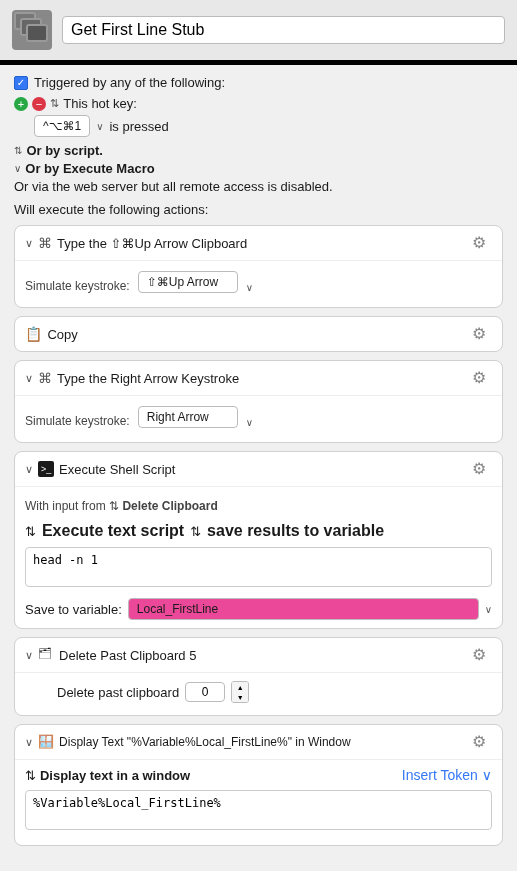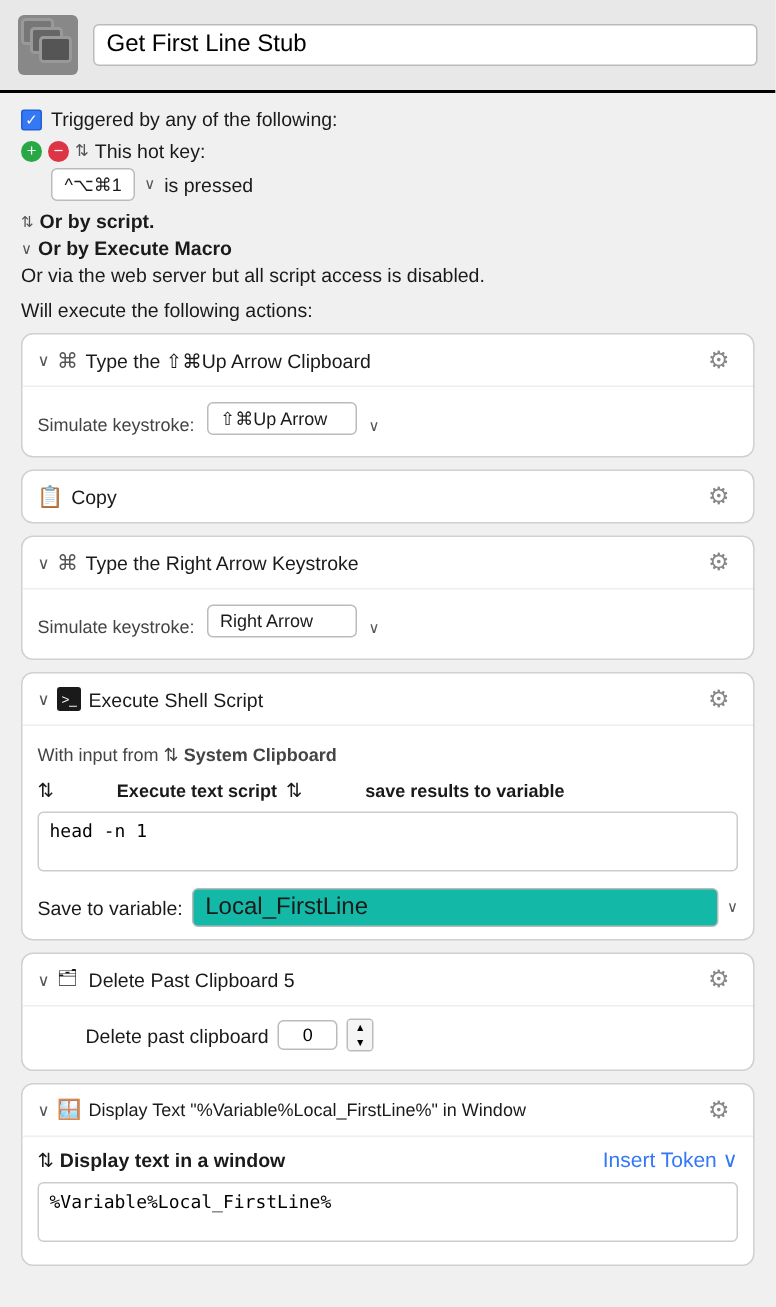--- a/index.html
+++ b/index.html
@@ -9,21 +9,21 @@
       background: #f0f0f0;
       width: 517px;
       min-height: 871px;
       color: #1a1a1a;
     }
     .header {
       display: flex;
       align-items: center;
       padding: 10px 12px;
       background: #e8e8e8;
-      border-bottom: 2px solid #000000;
+      border-bottom: 5px solid #000000;
       gap: 10px;
     }
     .icon-placeholder {
       width: 40px;
       height: 40px;
       background: #888;
       border-radius: 4px;
       flex-shrink: 0;
       display: flex;
       align-items: center;
@@ -182,22 +182,21 @@
       font-size: 14px;
     }
     .section-label {
       font-size: 12px;
       color: #444;
       margin: 4px 0 2px 0;
       padding: 4px 0;
     }
     .bold-label {
       font-weight: bold;
-      font-size: 12px;
-      margin-left: 36px;
+      font-size: 16px;
     }
     .shell-icon {
       width: 16px;
       height: 16px;
       background: #1a1a1a;
       border-radius: 2px;
       color: white;
       font-size: 9px;
       display: flex;
       align-items: center;
@@ -215,25 +214,25 @@
       min-height: 40px;
       margin: 4px 0;
     }
     .save-row {
       display: flex;
       align-items: center;
       gap: 6px;
       margin-top: 4px;
     }
     .var-select {
-      background: #14b8a6;
+      background: #ec4899;
       border: 1px solid #bbb;
       border-radius: 4px;
       padding: 3px 8px;
-      font-size: 16px;
+      font-size: 12px;
       flex: 1;
     }
     .delete-icon {
       width: 16px;
       height: 16px;
       font-size: 11px;
     }
     .display-icon {
       width: 16px;
       height: 16px;
@@ -339,21 +338,21 @@
       <div class="or-rows">
         <div class="or-row">
           <span class="arrow-right-small">⇅</span>
           <strong>Or by script.</strong>
         </div>
         <div class="or-row">
           <span class="arrow-down-small">∨</span>
           <strong>Or by Execute Macro</strong>
         </div>
         <div class="or-row">
-          <span>Or via the web server but all script access is disabled.</span>
+          <span>Or via the web server but all remote access is disabled.</span>
         </div>
       </div>
     </div>
 
     <div class="will-execute">Will execute the following actions:</div>
 
     <div class="action-card">
       <div class="card-top">
         <div class="card-left">
           <span class="chevron-expand">∨</span>
@@ -412,21 +411,21 @@
           <div class="shell-icon">&gt;_</div>
           <span>Execute Shell Script</span>
         </div>
         <span class="gear-icon">⚙</span>
       </div>
       <hr class="divider">
       <div class="card-body">
         <div class="section-label">
           <span>With input from</span>
           <span> ⇅ </span>
-          <strong>System Clipboard</strong>
+          <strong>Delete Clipboard</strong>
         </div>
         <div style="display:flex; align-items:center; gap:6px; padding:3px 0;">
           <span>⇅</span>
           <span class="bold-label">Execute text script</span>
           <span>⇅</span>
           <span class="bold-label">save results to variable</span>
         </div>
         <textarea class="textarea-field" rows="2" style="">head -n 1</textarea>
         <div class="save-row">
           <span>Save to variable:</span>

